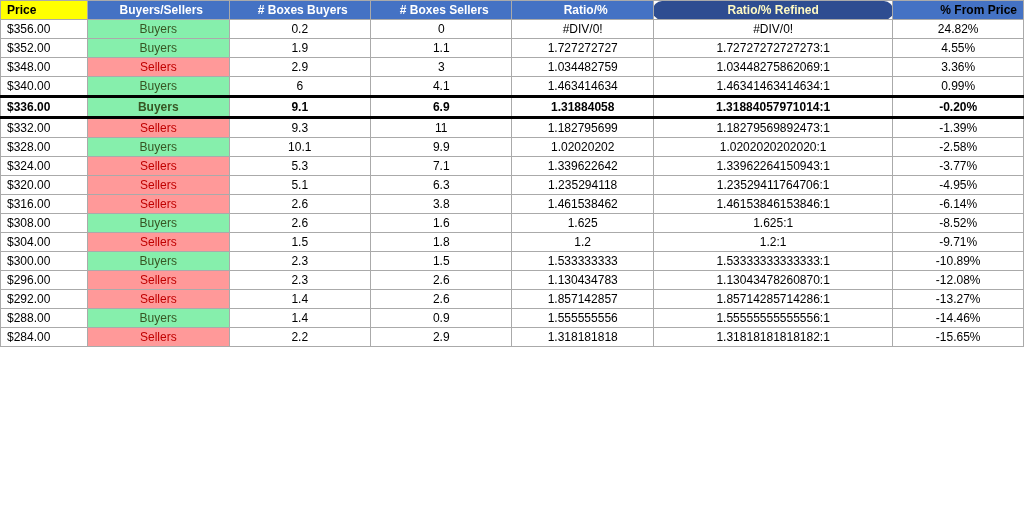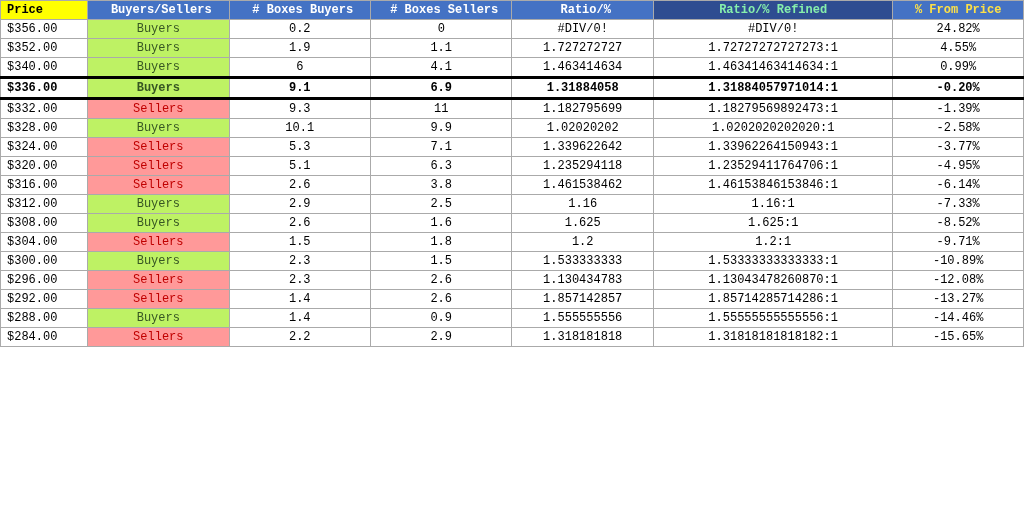--- a/index.html
+++ b/index.html
@@ -5,21 +5,20 @@
     * { margin: 0; padding: 0; box-sizing: border-box; }
     body {
       font-family: Arial, sans-serif;
       font-size: 12px;
       background: #fff;
       overflow: auto;
     }
     .table-container {
       width: 1024px;
       overflow-x: auto;
-      font-family: Liberation Mono, monospace;
     }
     table {
       border-collapse: collapse;
       width: 100%;
       table-layout: fixed;
     }
     th, td {
       border: 1px solid #aaa;
       padding: 2px 6px;
       text-align: center;
@@ -33,24 +32,25 @@
       background-color: #ffff00;
       color: #000;
     }
     .header-blue {
       background-color: #4472c4;
       color: #fff;
       padding-left: 12px;
     }
     .header-darkblue {
       background-color: #2e4d91;
-      color: #86efac;
+      color: #fef9c3;
+      border-radius: 9px;
     }
     .buyer-green {
-      background-color: #bef264;
+      background-color: #86efac;
       color: #375623;
     }
     .seller-pink {
       background-color: #ff9999;
       color: #c00000;
     }
     .row-highlight {
       font-weight: bold;
       border-top: 3px solid #000;
       border-bottom: 3px solid #000;
@@ -64,22 +64,22 @@
       width: 80px;
     }
     .col-buyers-sellers { width: 130px; }
     .col-boxes-buyers { width: 130px; }
     .col-boxes-sellers { width: 130px; }
     .col-ratio { width: 130px; }
     .col-ratio-refined { width: 220px; }
     .col-from-price { width: 120px; }
     .from-price-header {
       background-color: #4472c4;
-      color: #fde047;
-      text-align: center;
+      color: #000000;
+      text-align: right;
     }
   </style>
 </head>
 <body>
 
 <div class="table-container">
   <table>
     <thead>
       <tr>
         <th class="header-yellow price-col">Price</th>
@@ -104,20 +104,29 @@
         <tr>
           <td class="price-col">$352.00</td>
           <td class="buyer-green">Buyers</td>
           <td>1.9</td>
           <td>1.1</td>
           <td>1.727272727</td>
           <td>1.72727272727273:1</td>
           <td>4.55%</td>
         </tr>
         <tr>
+          <td class="price-col">$348.00</td>
+          <td class="seller-pink">Sellers</td>
+          <td>2.9</td>
+          <td>3</td>
+          <td>1.034482759</td>
+          <td>1.03448275862069:1</td>
+          <td>3.36%</td>
+        </tr>
+        <tr>
           <td class="price-col">$340.00</td>
           <td class="buyer-green">Buyers</td>
           <td>6</td>
           <td>4.1</td>
           <td>1.463414634</td>
           <td>1.46341463414634:1</td>
           <td>0.99%</td>
         </tr>
         <tr class="row-highlight">
           <td class="price-col" style="font-weight: bold;">$336.00</td>
@@ -167,29 +176,20 @@
         <tr>
           <td class="price-col">$316.00</td>
           <td class="seller-pink">Sellers</td>
           <td>2.6</td>
           <td>3.8</td>
           <td>1.461538462</td>
           <td>1.46153846153846:1</td>
           <td>-6.14%</td>
         </tr>
         <tr>
-          <td class="price-col">$312.00</td>
-          <td class="buyer-green">Buyers</td>
-          <td>2.9</td>
-          <td>2.5</td>
-          <td>1.16</td>
-          <td>1.16:1</td>
-          <td>-7.33%</td>
-        </tr>
-        <tr>
           <td class="price-col">$308.00</td>
           <td class="buyer-green">Buyers</td>
           <td>2.6</td>
           <td>1.6</td>
           <td>1.625</td>
           <td>1.625:1</td>
           <td>-8.52%</td>
         </tr>
         <tr>
           <td class="price-col">$304.00</td>

